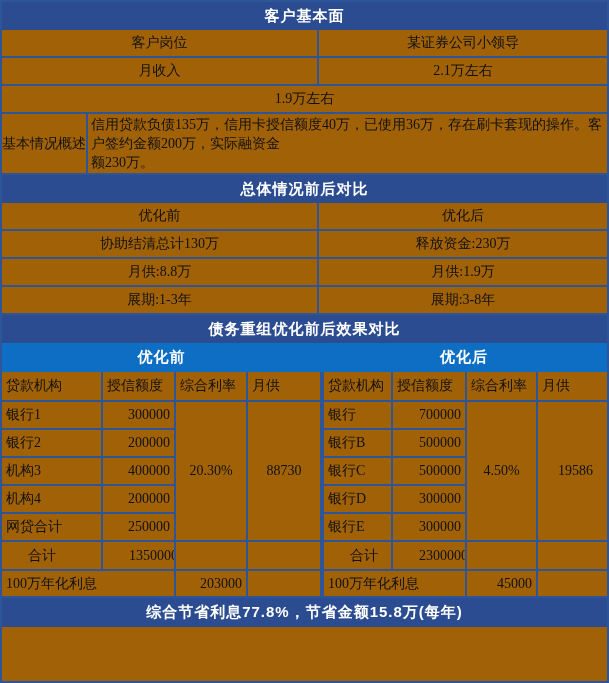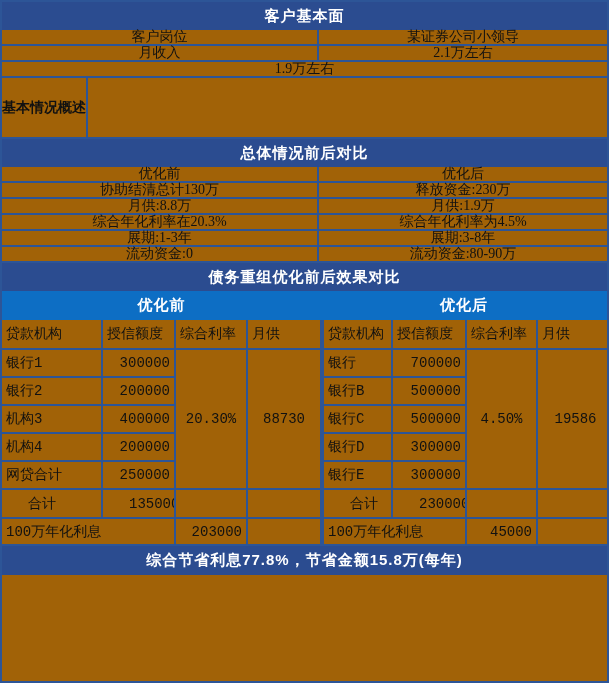--- a/index.html
+++ b/index.html
@@ -31,21 +31,21 @@
     font-size: 15px;
     display: flex;
     align-items: center;
     justify-content: center;
     font-family: "Liberation Sans", sans-serif;
     letter-spacing: 1px;
   }
   
   .row {
     display: flex;
-    height: 16px;
+    height: 28px;
     border-bottom: 2px solid var(--border);
   }
   .row .c1 {
     width: 317px;
     border-right: 2px solid var(--border);
     display: flex;
     align-items: center;
     justify-content: center;
     font-size: 14px;
   }
@@ -58,21 +58,20 @@
   }
   
   .row.summary { height: 61px; }
   .row.summary .s1 {
     width: 86px;
     border-right: 2px solid var(--border);
     display: flex;
     align-items: center;
     justify-content: center;
     font-size: 14px;
-    font-weight: bold;
   }
   .row.summary .s2 {
     flex: 1;
     font-size: 14px;
     line-height: 19px;
     padding: 1px 3px;
     white-space: pre-wrap;
     display: flex;
     align-items: center;
   }
@@ -89,21 +88,21 @@
   }
   .subheader .half-left {
     width: 319px;
     display: flex; align-items: center; justify-content: center;
   }
   .subheader .half-right {
     flex: 1;
     display: flex; align-items: center; justify-content: center;
   }
   
-  .tables { display: flex; font-family: Liberation Mono, monospace; }
+  .tables { display: flex; }
   table.tbl {
     border-collapse: collapse;
     table-layout: fixed;
   }
   table.tbl-left  { width: 319px; }
   table.tbl-right { width: 290px; }
   .tbl th, .tbl td {
     border: 2px solid var(--border);
     font-weight: normal;
     font-size: 14px;
@@ -149,47 +148,41 @@
   </div>
   <div class="row">
     <div class="c1">月收入</div>
     <div class="c2">2.1万左右</div>
   </div>
   <div class="row">
     <div class="c2">1.9万左右</div>
   </div>
   <div class="row summary">
     <div class="s1">基本情况概述</div>
+    <div class="s2">信用贷款负债135万，信用卡授信额度40万，已使用36万，存在刷卡套现的操作。客户签约金额200万，实际融资金
+额230万。</div>
   </div>
 
   <div class="sec-title">总体情况前后对比</div>
 
   <div class="row">
     <div class="c1">优化前</div>
     <div class="c2">优化后</div>
   </div>
   <div class="row">
     <div class="c1">协助结清总计130万</div>
     <div class="c2">释放资金:230万</div>
   </div>
   <div class="row">
     <div class="c1">月供:8.8万</div>
     <div class="c2">月供:1.9万</div>
   </div>
   <div class="row">
-    <div class="c1">综合年化利率在20.3%</div>
-    <div class="c2">综合年化利率为4.5%</div>
-  </div>
-  <div class="row">
     <div class="c1">展期:1-3年</div>
     <div class="c2">展期:3-8年</div>
-  </div>
-  <div class="row">
-    <div class="c1">流动资金:0</div>
-    <div class="c2">流动资金:80-90万</div>
   </div>
 
   <div class="sec-title">债务重组优化前后效果对比</div>
 
   <div class="subheader">
     <div class="half-left">优化前</div>
     <div class="half-right">优化后</div>
   </div>
 
   <div class="tables">

